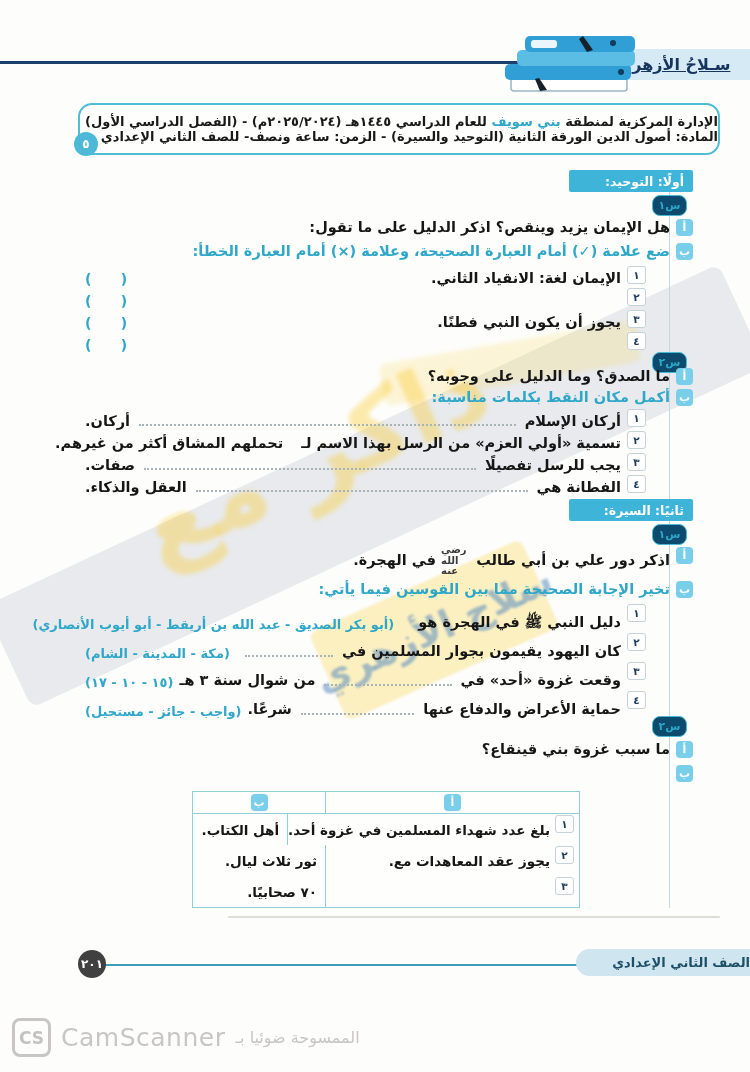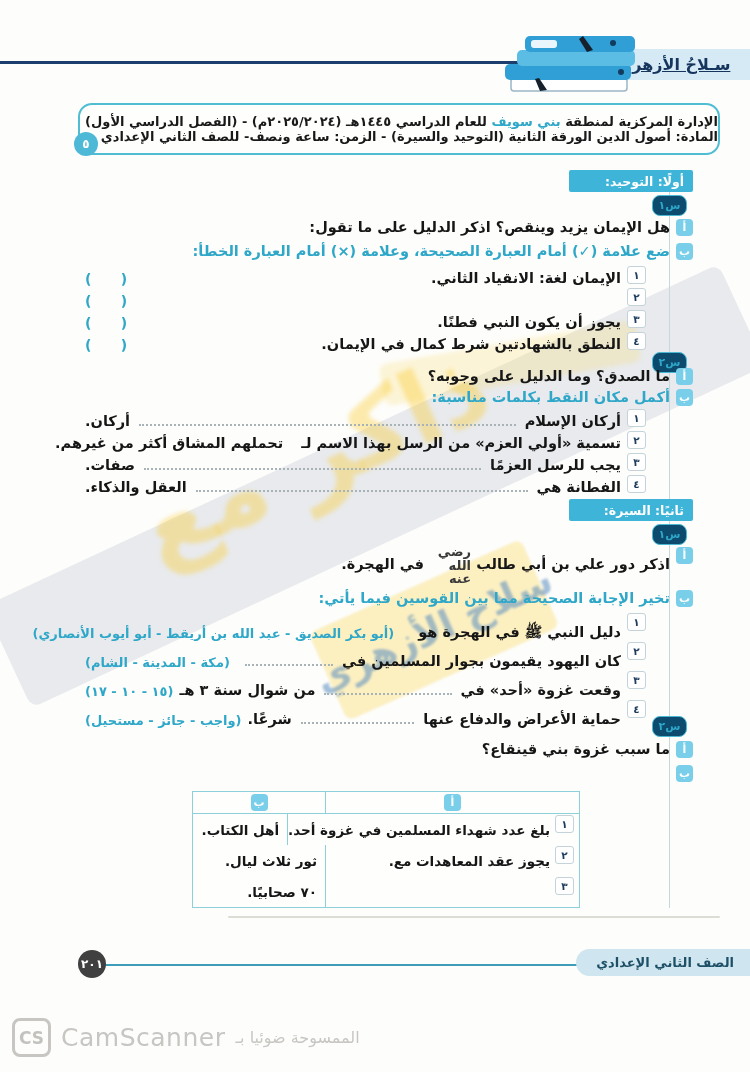--- a/index.html
+++ b/index.html
@@ -46,38 +46,38 @@
   .item{display:flex;align-items:flex-end;gap:6px;padding-right:47px;height:22px;box-sizing:border-box;}
   .g1 .item{height:22px;}
   .g3 .item{height:29px;}
   .numbox{flex:0 0 auto;width:17px;height:16px;align-self:flex-start;margin-top:1px;background:#fff;border:1px solid #c3d3d9;
     border-radius:3px;color:#1d3c5e;font-size:10.5px;font-weight:bold;display:flex;align-items:center;justify-content:center;}
   .itext{font-size:14.5px;font-weight:bold;white-space:nowrap;line-height:1.2;}
   .sp{flex:1;}
   .dots{flex:1;border-bottom:2px dotted #a8b3b7;margin:0 3px 4px;}
   .paren{color:#2fa7c8;font-size:14px;font-weight:bold;}
   .choices{color:#2fa7c8;font-size:13px;font-weight:bold;white-space:nowrap;margin-top:18px;}
-  .honorific{display:inline-block;font-size:13px;line-height:1.05;width:30px;text-align:right;vertical-align:middle;color:#3a3a3a;font-weight:bold;margin-left:12px;}
+  .honorific{display:inline-block;font-size:10px;line-height:1.05;width:30px;text-align:left;vertical-align:middle;color:#3a3a3a;font-weight:bold;}
   
   .mtable{position:absolute;top:791px;left:192px;width:388px;border:1px solid #8ed0da;box-sizing:border-box;z-index:1;background:rgba(255,255,255,0.5);}
   .thead{display:flex;height:21px;border-bottom:1px solid #8ed0da;}
   .th{display:flex;align-items:center;justify-content:center;box-sizing:border-box;}
   .th-a{flex:0 0 254px;border-left:1px solid #8ed0da;}
   .th-b{flex:1;}
   .trow{display:flex;height:31px;}
   .td-a{flex:0 0 254px;display:flex;align-items:center;gap:5px;padding-right:5px;border-left:1px solid #8ed0da;box-sizing:border-box;}
   .td-b{flex:1;display:flex;align-items:center;justify-content:flex-start;padding-right:8px;box-sizing:border-box;}
   .ttext{font-size:13.5px;font-weight:bold;white-space:nowrap;}
   
   .shadowline{position:absolute;top:916px;left:228px;width:492px;height:2px;background:#dddcd5;border-radius:2px;z-index:0;}
   .f-line{position:absolute;top:964px;left:104px;width:474px;height:2px;background:#3f9db9;z-index:1;}
   .f-circle{position:absolute;top:950px;left:78px;width:28px;height:28px;border-radius:50%;background:#404040;color:#fff;
     font-size:12px;font-weight:bold;display:flex;align-items:center;justify-content:center;z-index:2;}
   .f-pill{position:absolute;top:949px;left:576px;width:174px;height:27px;background:#cfe5ef;border-radius:14px 0 0 14px;
-    color:#1d4f66;font-size:13px;font-weight:bold;display:flex;align-items:center;padding-right:16px;box-sizing:border-box;z-index:1;}
+    color:#1d4f66;font-size:13px;font-weight:bold;display:flex;align-items:center;box-sizing:border-box;z-index:1;}
   .scan{position:absolute;top:1018px;left:12px;direction:ltr;display:flex;align-items:center;gap:10px;z-index:1;}
   .cs-box{width:33px;height:33px;border:3px solid #c7c6c3;border-radius:8px;display:flex;align-items:center;justify-content:center;
     font-size:17px;font-weight:bold;color:#c3c2bf;}
   .cs-name{font-size:25px;color:#c7c6c3;letter-spacing:0.5px;}
   .cs-ar{font-size:16px;color:#c7c6c3;}
 </style>
 </head>
 <body>
 
 <div class="sheet">
@@ -141,21 +141,20 @@
       <span class="paren">(&nbsp;&nbsp;&nbsp;&nbsp;&nbsp;&nbsp;)</span>
     </div>
     <div class="item">
       <span class="numbox">٣</span>
       <span class="itext">يجوز أن يكون النبي فطنًا.</span>
       <span class="sp"></span>
       <span class="paren">(&nbsp;&nbsp;&nbsp;&nbsp;&nbsp;&nbsp;)</span>
     </div>
     <div class="item">
       <span class="numbox">٤</span>
-      <span class="itext">النطق بالشهادتين شرط كمال في الإيمان.</span>
       <span class="sp"></span>
       <span class="paren">(&nbsp;&nbsp;&nbsp;&nbsp;&nbsp;&nbsp;)</span>
     </div>
   </div>
 
   <div class="qbox" style="top:352px">س٢</div>
   <div class="grp g2" style="top:366px">
     <div class="qrow">
       <span class="abadge">أ</span>
       <span class="qtext">ما الصدق؟ وما الدليل على وجوبه؟</span>
@@ -171,21 +170,21 @@
       <span class="itext">أركان.</span>
     </div>
     <div class="item">
       <span class="numbox">٢</span>
       <span class="itext">تسمية «أولي العزم» من الرسل بهذا الاسم لـ</span>
       <span class="dots"></span>
       <span class="itext">تحملهم المشاق أكثر من غيرهم.</span>
     </div>
     <div class="item">
       <span class="numbox">٣</span>
-      <span class="itext">يجب للرسل العزمًا</span>
+      <span class="itext">يجب للرسل تفصيلًا</span>
       <span class="dots"></span>
       <span class="itext">صفات.</span>
     </div>
     <div class="item">
       <span class="numbox">٤</span>
       <span class="itext">الفطانة هي</span>
       <span class="dots"></span>
       <span class="itext">العقل والذكاء.</span>
     </div>
   </div>

